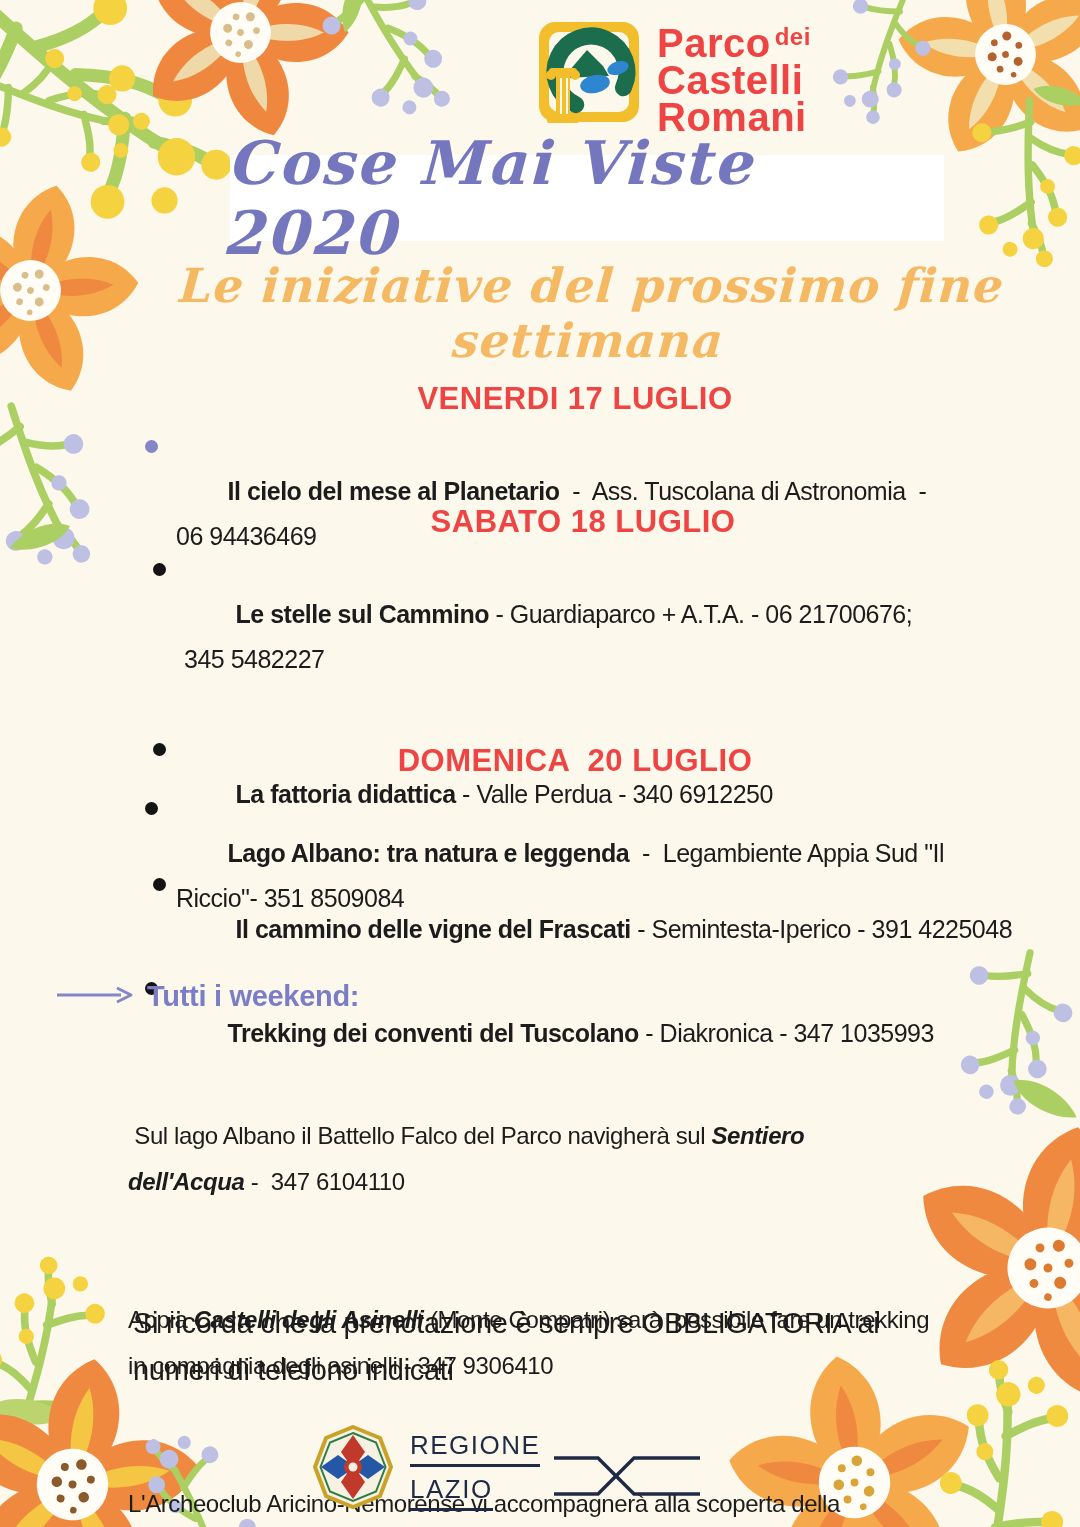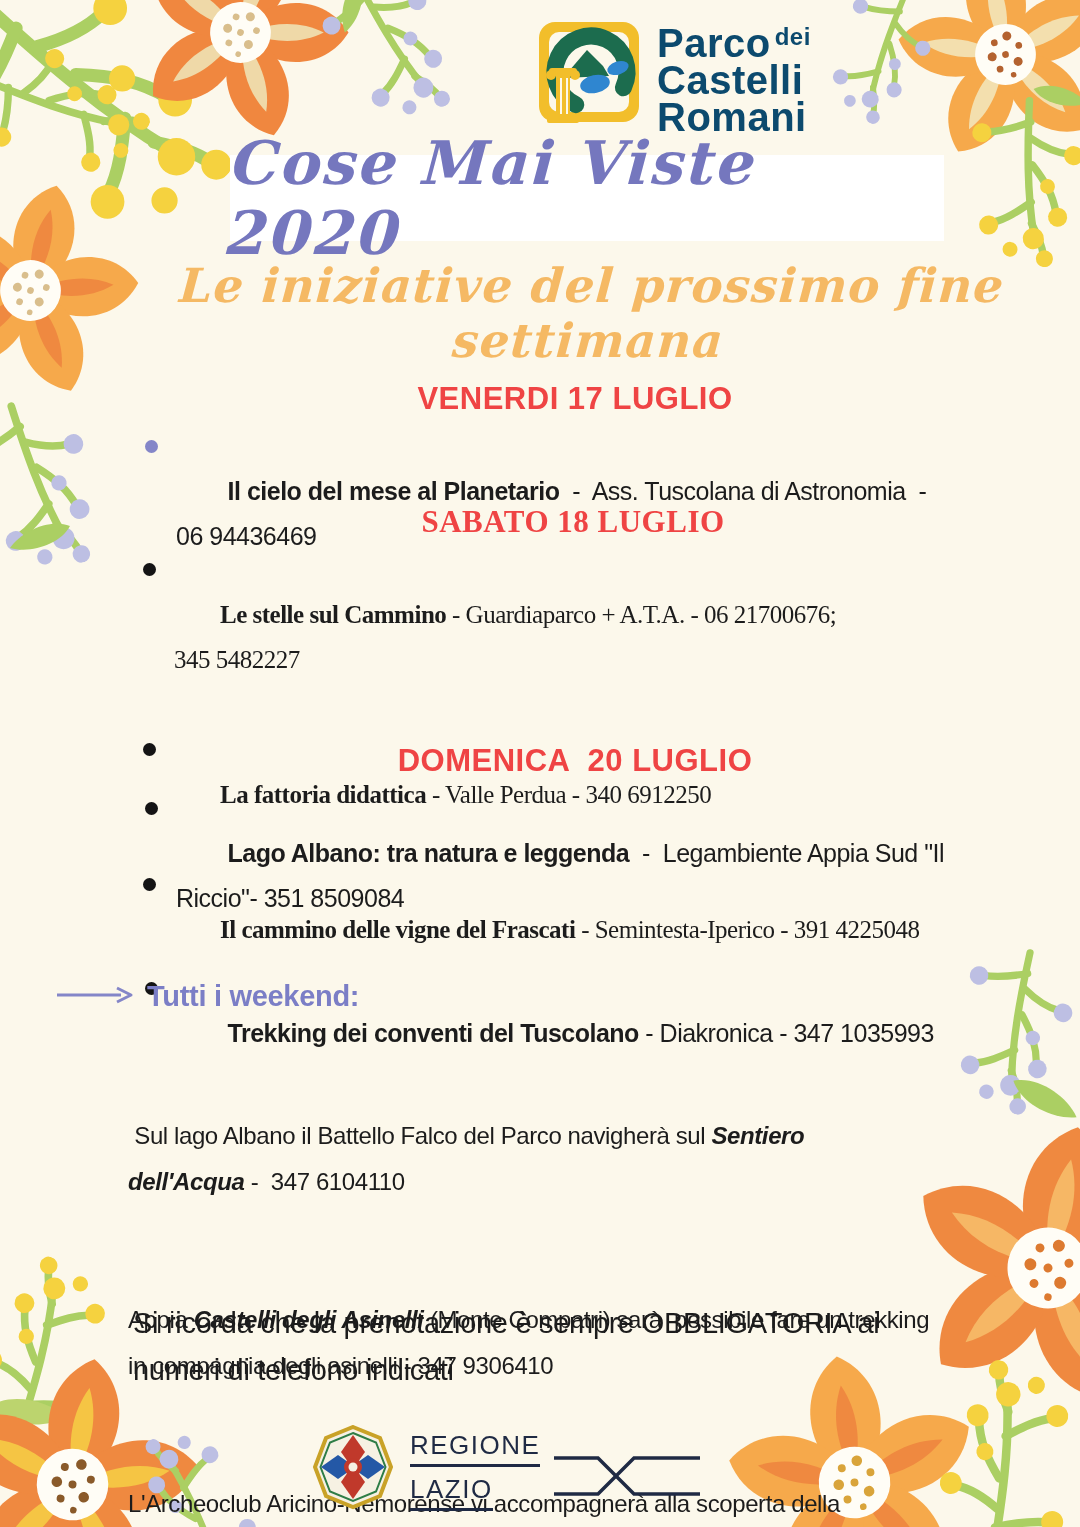--- a/index.html
+++ b/index.html
@@ -4,41 +4,41 @@
 <style>
   html,body{margin:0;padding:0;}
   .page{position:relative;width:1080px;height:1527px;background:#FCF8EB;overflow:hidden;
         font-family:"Liberation Sans",sans-serif;color:#1C1C1C;}
   .deco{position:absolute;z-index:1;pointer-events:none;}
   .deco svg{display:block;width:100%;height:100%;}
   .layer{position:absolute;z-index:2;}
 
   
   .org{left:533px;top:12px;display:flex;gap:10px;align-items:flex-start;}
-  .org-name{color:#0c4a6e;font-weight:bold;font-size:40px;line-height:37px;letter-spacing:.5px;padding-top:6px;}
+  .org-name{color:#ef4444;font-weight:bold;font-size:40px;line-height:37px;letter-spacing:.5px;padding-top:6px;}
   .org-name .dei{font-size:24px;vertical-align:12px;margin-left:4px;font-weight:bold;}
 
   
   .title-band{left:230px;top:155px;width:714px;height:86px;background:#FFFFFF;display:flex;align-items:center;justify-content:center;}
   .script{font-family:"DejaVu Serif",serif;font-style:italic;font-weight:700;}
   .title-text{font-size:60px;color:#7577BE;letter-spacing:2px;transform:skewX(-4deg);}
   .subtitle{left:95px;top:258px;width:990px;text-align:center;font-size:47px;color:#F5B964;letter-spacing:1px;transform:skewX(-4deg);}
 
   
   .sec-heading{width:890px;text-align:center;font-size:31px;font-weight:bold;color:#ef4444;
                letter-spacing:.5px;white-space:pre;line-height:38px;}
   ul.events{list-style:none;margin:6px 0 0 0;padding:0;width:935px;}
   .event{position:relative;padding-left:46px;font-size:25px;letter-spacing:-.5px;line-height:45px;
          white-space:pre-wrap;color:#1C1C1C;}
   .event .dot{position:absolute;left:15px;top:16px;width:13px;height:13px;border-radius:50%;background:#141414;}
   .event.purple-dot .dot{background:#8486C8;}
   .event b{font-weight:bold;}
 
   .sec1{left:130px;top:380px;}
-  .sec2{left:128px;top:503px;font-family:Liberation Serif, serif;}
+  .sec2{left:138px;top:503px;}
   .sec3{left:130px;top:742px;}
 
   
   .weekend{left:55px;top:980px;width:990px;}
   .tw-row{display:flex;align-items:center;gap:12px;}
   .tw-label{font-size:29px;font-weight:bold;color:#7B7EC6;letter-spacing:-.3px;}
   .tw-text{margin:8px 0 0 73px;width:945px;font-size:24px;letter-spacing:-.4px;line-height:46px;white-space:pre-wrap;}
   .tw-text .bi{font-weight:bold;font-style:italic;}
 
   .note{left:133px;top:1300px;width:870px;font-size:29px;line-height:47px;white-space:pre-wrap;letter-spacing:-.3px;}

